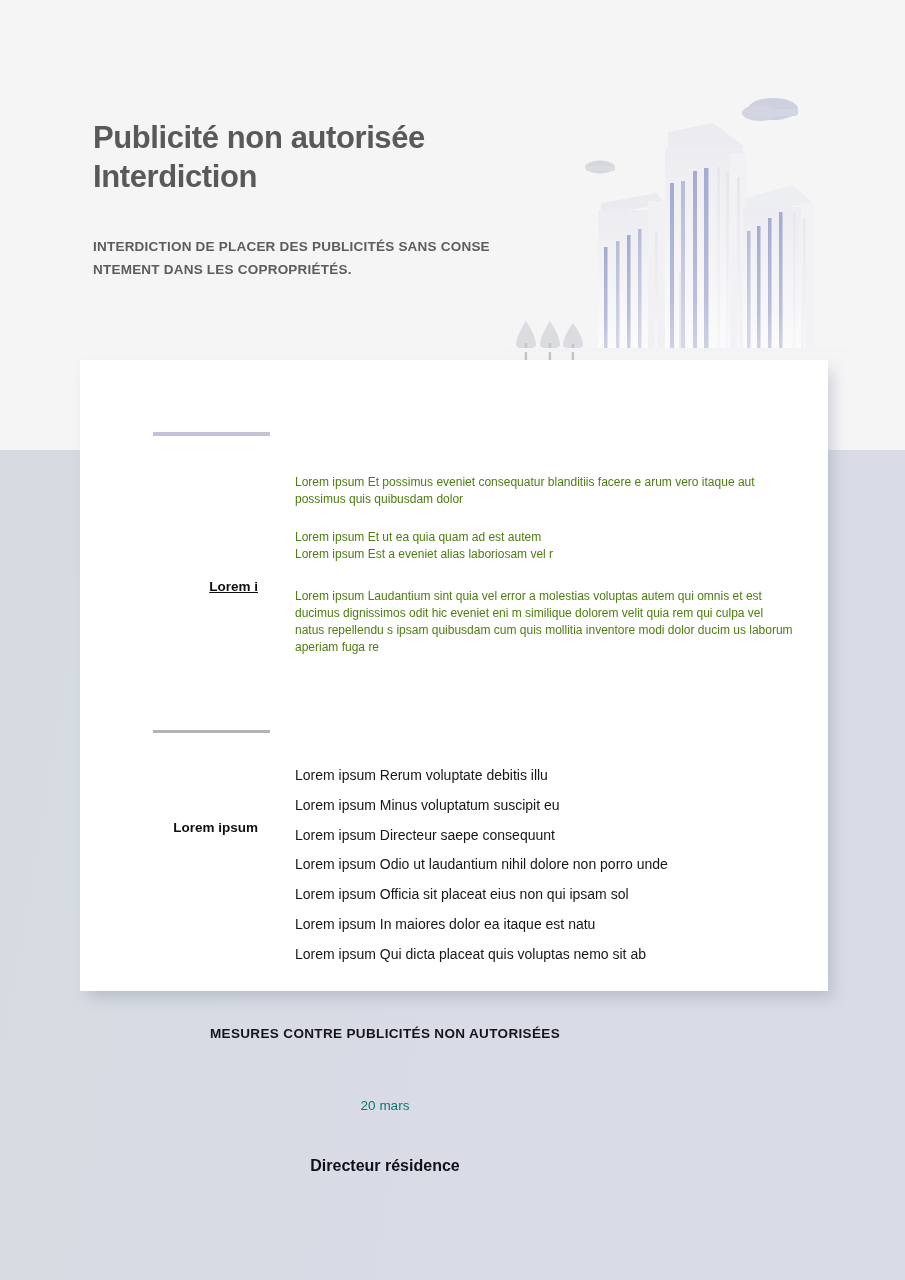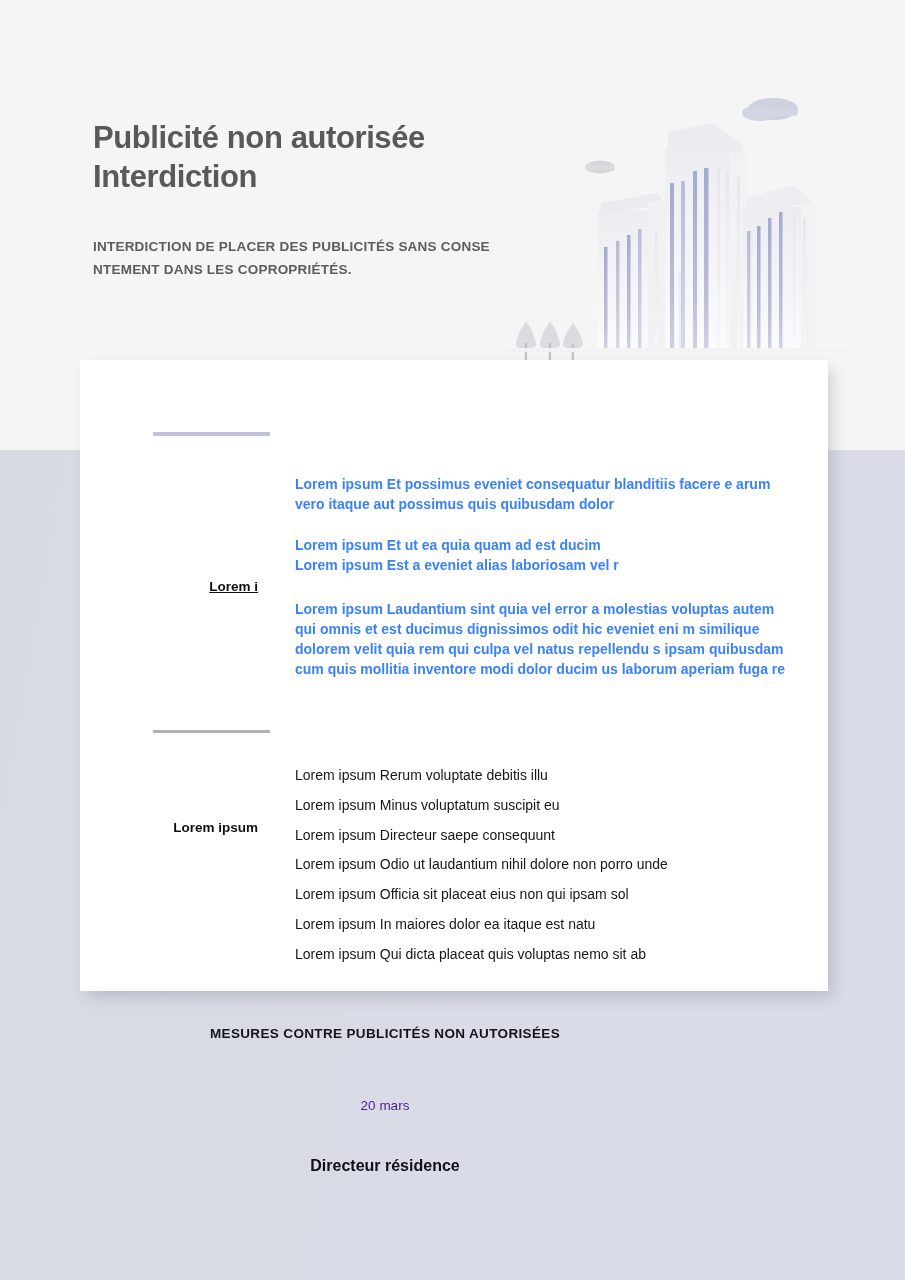--- a/index.html
+++ b/index.html
@@ -115,23 +115,23 @@
 
   .row-body {
     position: absolute;
     left: 215px;
     width: 500px;
   }
   .row-body-a { top: 54px; }
   .row-body-b { top: 49px; }
 
   .para {
-    font-size: 14px;
-    font-weight: bold;
-    color: #3b82f6;
+    font-size: 12px;
+    font-weight: normal;
+    color: #4d7c0f;
     line-height: 1.43;
     margin-bottom: 21px;
   }
   .para:last-child { margin-bottom: 0; margin-top: 24px; }
   .para-tight { margin-bottom: 21px; line-height: 1.43; }
 
   .list-item {
     font-size: 14px;
     font-weight: normal;
     color: #16161a;
@@ -151,21 +151,21 @@
   .footer-heading {
     font-size: 13.5px;
     font-weight: bold;
     color: #14141c;
     letter-spacing: 0.35px;
   }
   .footer-date {
     margin-top: 57px;
     font-size: 13.5px;
     font-weight: normal;
-    color: #4c1d95;
+    color: #0f766e;
   }
   .footer-signature {
     margin-top: 44px;
     font-size: 16px;
     font-weight: bold;
     color: #101018;
   }
 </style>
 </head>
 <body>
@@ -274,21 +274,21 @@
   </p>
 </div>
 
 <div class="card">
 
   <div class="section section-a">
     <div class="divider divider-lavender"></div>
     <div class="row-label row-label-a">Lorem i</div>
     <div class="row-body row-body-a">
       <p class="para">Lorem ipsum Et possimus eveniet consequatur blanditiis facere e arum vero itaque aut possimus quis quibusdam dolor</p>
-      <p class="para para-tight" style="white-space: pre-line;">Lorem ipsum Et ut ea quia quam ad est ducim
+      <p class="para para-tight" style="white-space: pre-line;">Lorem ipsum Et ut ea quia quam ad est autem
 Lorem ipsum Est a eveniet alias laboriosam vel r</p>
       <p class="para">Lorem ipsum Laudantium sint quia vel error a molestias voluptas autem qui omnis et est ducimus dignissimos odit hic eveniet eni m similique dolorem velit quia rem qui culpa vel natus repellendu s ipsam quibusdam cum quis mollitia inventore modi dolor ducim us laborum aperiam fuga re</p>
     </div>
   </div>
 
   <div class="section section-b">
     <div class="divider divider-gray"></div>
     <div class="row-label row-label-b">Lorem ipsum</div>
     <div class="row-body row-body-b">
       <div class="list-item">Lorem ipsum Rerum voluptate debitis illu</div>

